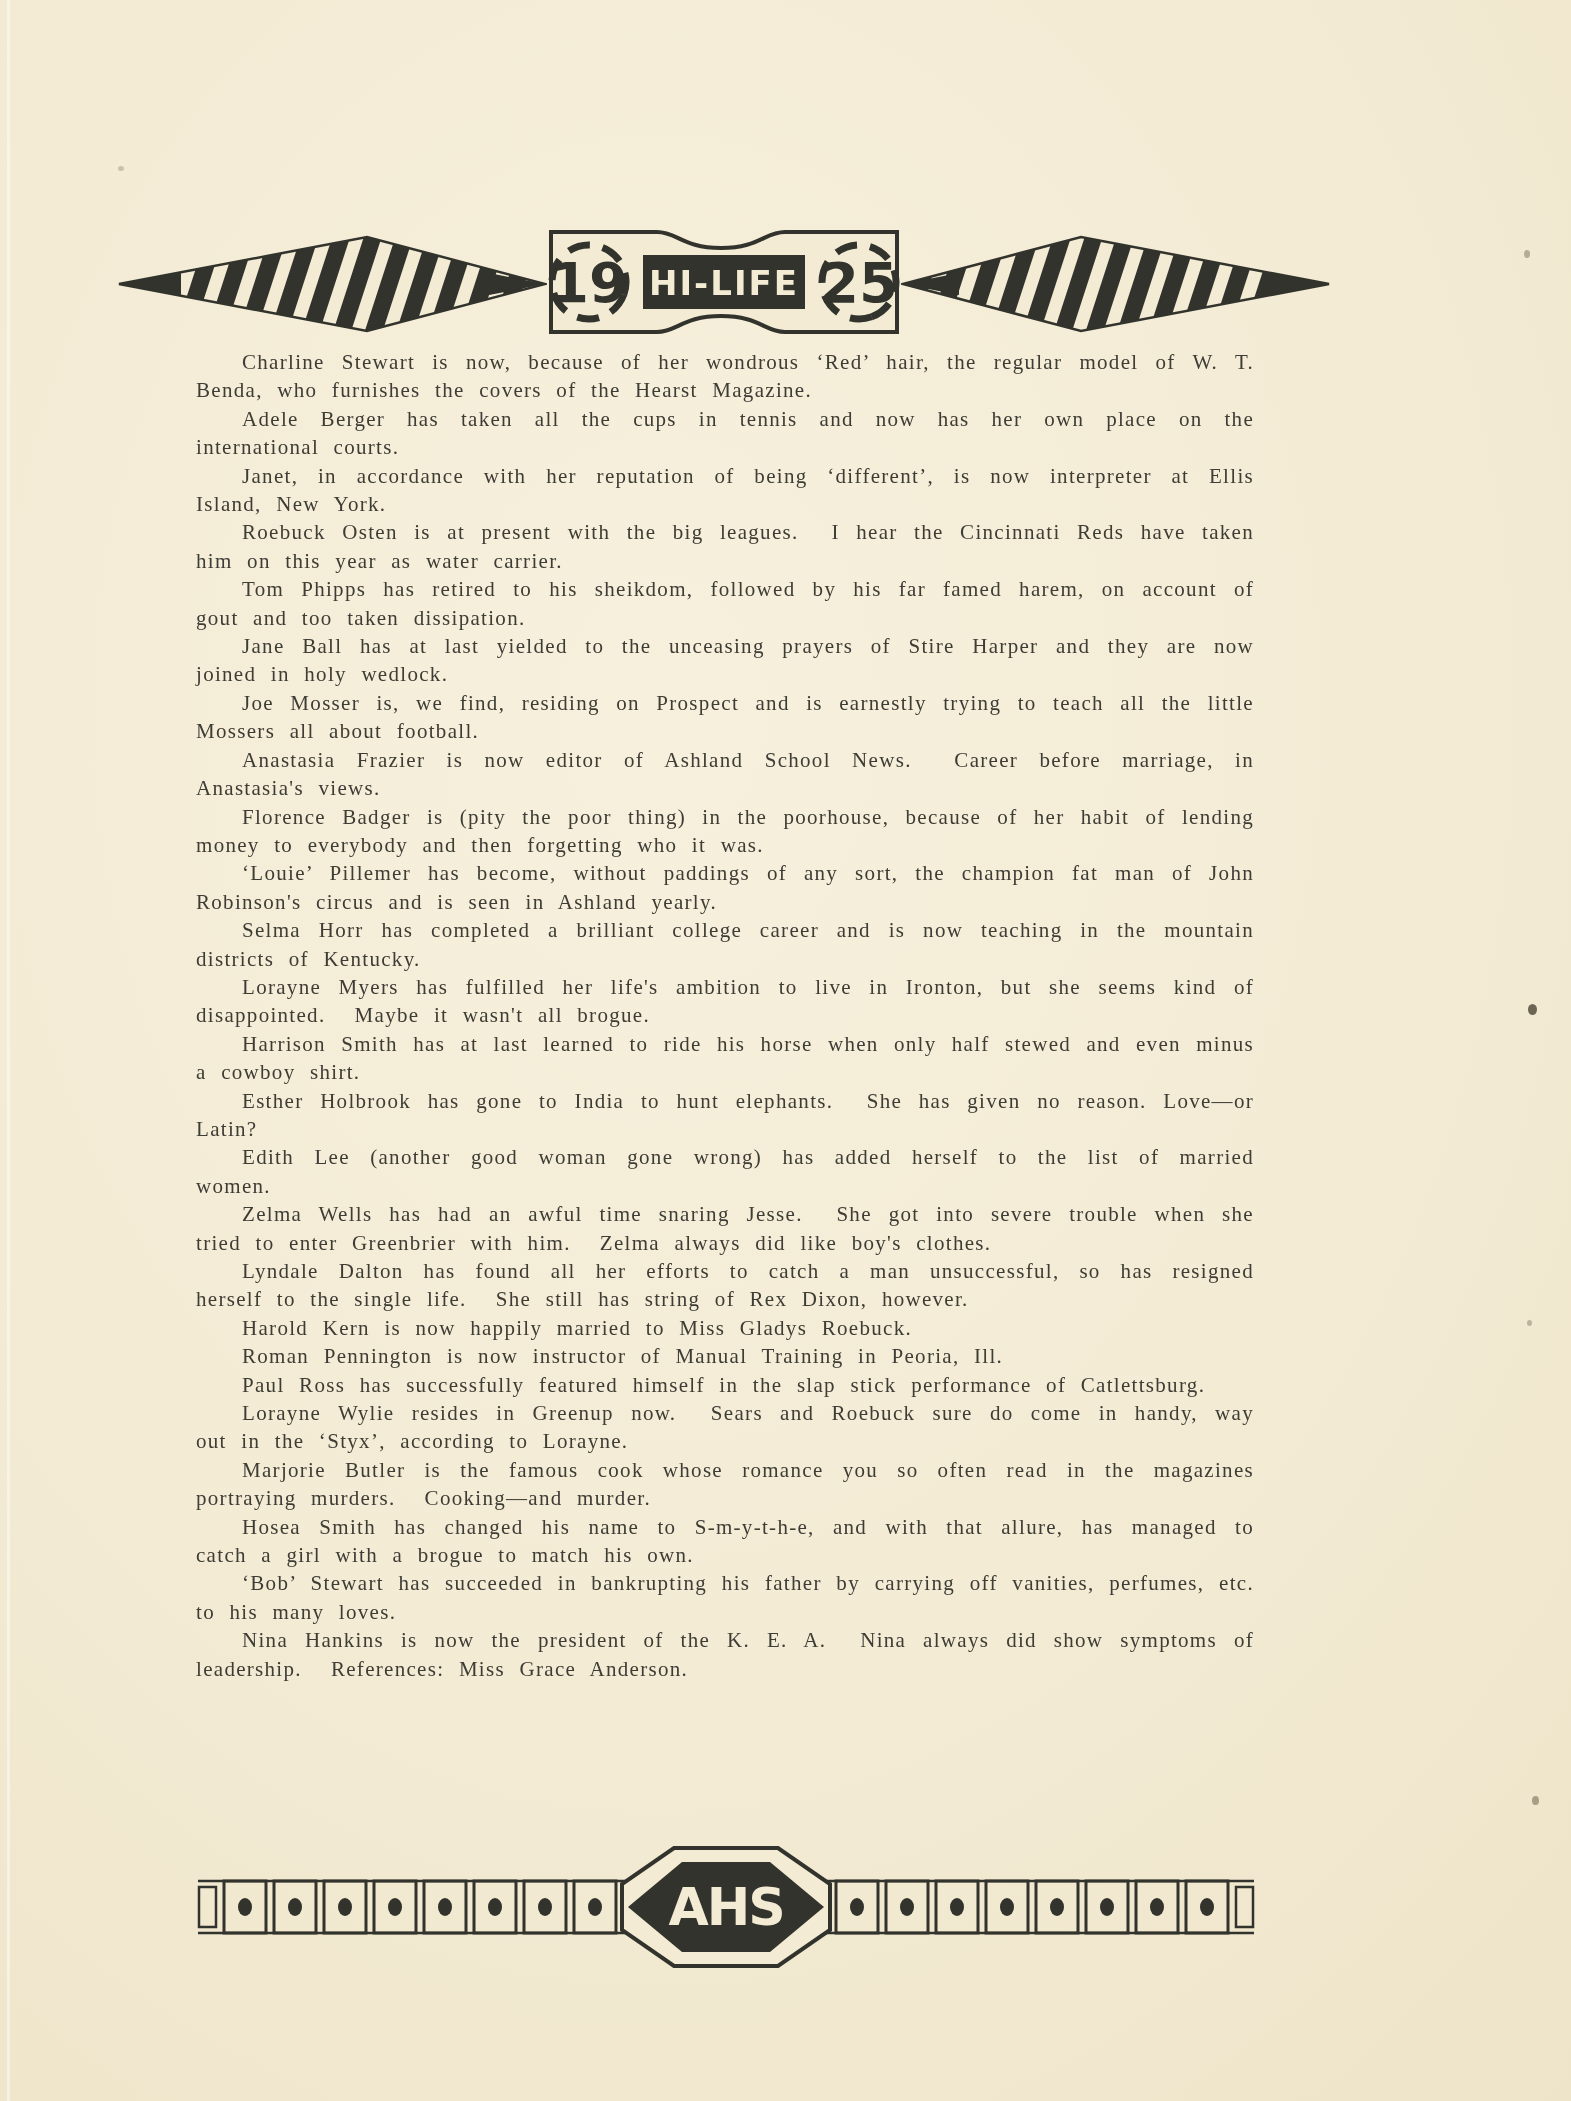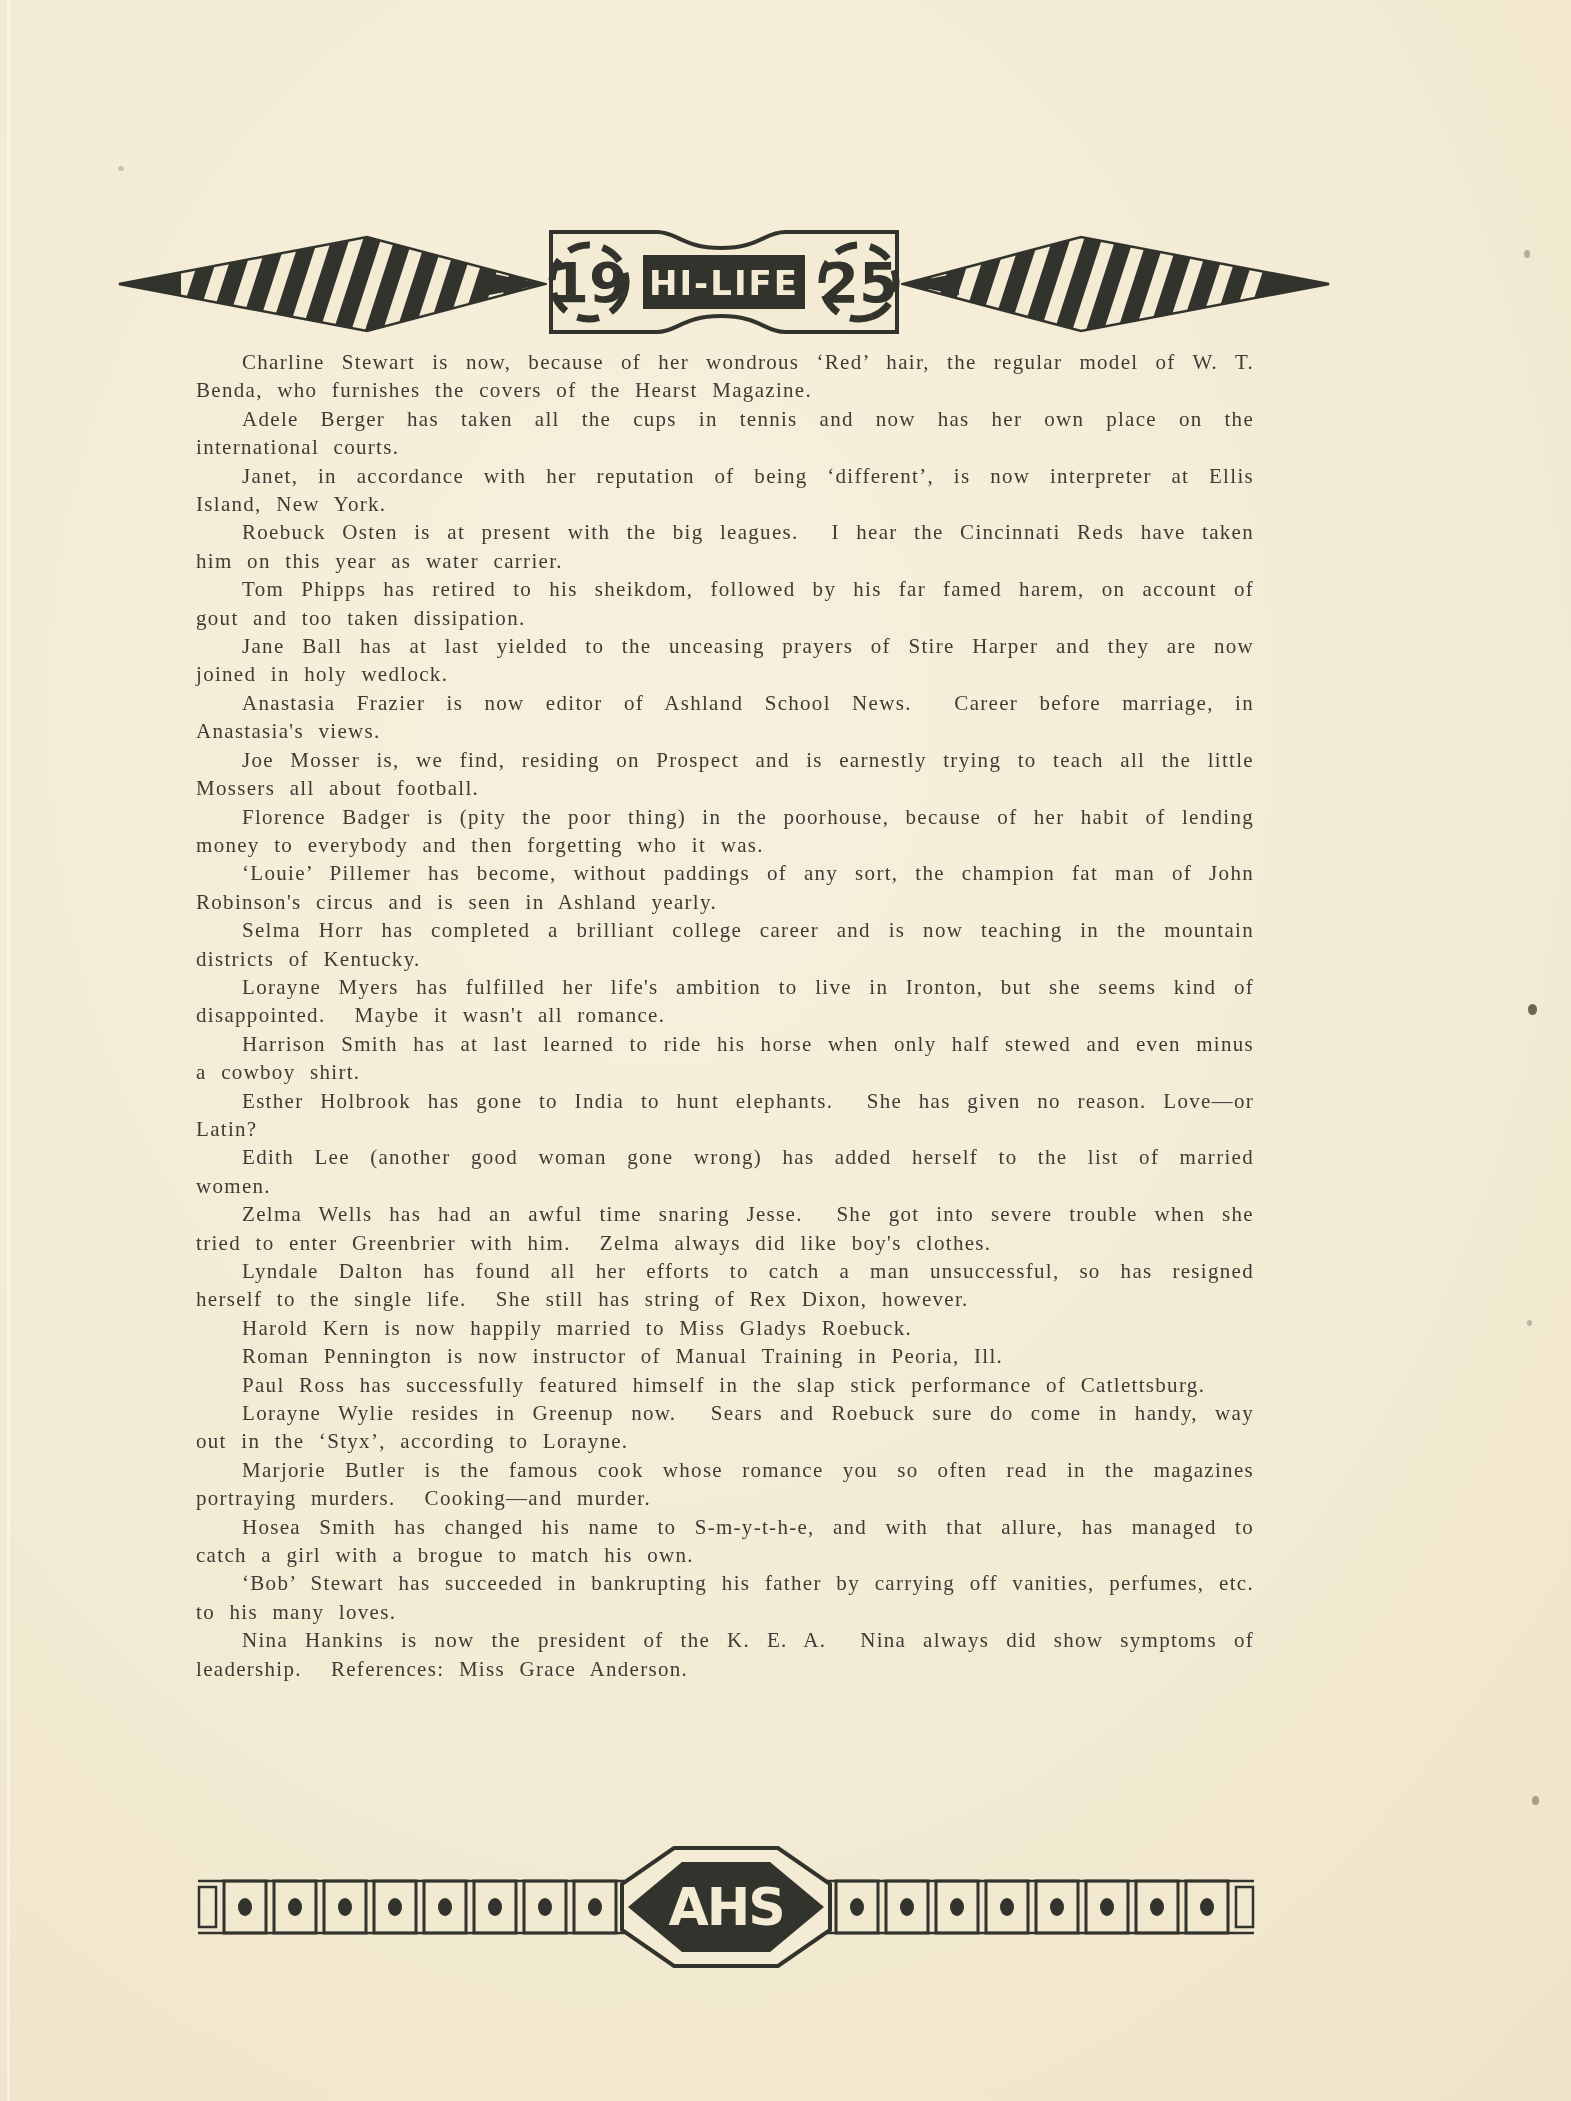--- a/index.html
+++ b/index.html
@@ -101,26 +101,26 @@
     </svg>
   </div>
 
   <div class="body-text">
       <p>Charline Stewart is now, because of her wondrous ‘Red’ hair, the regular model of W. T. Benda, who furnishes the covers of the Hearst Magazine.</p>
       <p>Adele Berger has taken all the cups in tennis and now has her own place on the international courts.</p>
       <p>Janet, in accordance with her reputation of being ‘different’, is now interpreter at Ellis Island, New York.</p>
       <p>Roebuck Osten is at present with the big leagues.  I hear the Cincinnati Reds have taken him on this year as water carrier.</p>
       <p>Tom Phipps has retired to his sheikdom, followed by his far famed harem, on account of gout and too taken dissipation.</p>
       <p>Jane Ball has at last yielded to the unceasing prayers of Stire Harper and they are now joined in holy wedlock.</p>
+      <p>Joe Mosser is, we find, residing on Prospect and is earnestly trying to teach all the little Mossers all about football.</p>
       <p>Anastasia Frazier is now editor of Ashland School News.  Career before marriage, in Anastasia's views.</p>
-      <p>Joe Mosser is, we find, residing on Prospect and is earnestly trying to teach all the little Mossers all about football.</p>
       <p>Florence Badger is (pity the poor thing) in the poorhouse, because of her habit of lending money to everybody and then forgetting who it was.</p>
       <p>‘Louie’ Pillemer has become, without paddings of any sort, the champion fat man of John Robinson's circus and is seen in Ashland yearly.</p>
       <p>Selma Horr has completed a brilliant college career and is now teaching in the mountain districts of Kentucky.</p>
-      <p>Lorayne Myers has fulfilled her life's ambition to live in Ironton, but she seems kind of disappointed.  Maybe it wasn't all romance.</p>
+      <p>Lorayne Myers has fulfilled her life's ambition to live in Ironton, but she seems kind of disappointed.  Maybe it wasn't all brogue.</p>
       <p>Harrison Smith has at last learned to ride his horse when only half stewed and even minus a cowboy shirt.</p>
       <p>Esther Holbrook has gone to India to hunt elephants.  She has given no reason. Love—or Latin?</p>
       <p>Edith Lee (another good woman gone wrong) has added herself to the list of married women.</p>
       <p>Zelma Wells has had an awful time snaring Jesse.  She got into severe trouble when she tried to enter Greenbrier with him.  Zelma always did like boy's clothes.</p>
       <p>Lyndale Dalton has found all her efforts to catch a man unsuccessful, so has resigned herself to the single life.  She still has string of Rex Dixon, however.</p>
       <p>Harold Kern is now happily married to Miss Gladys Roebuck.</p>
       <p>Roman Pennington is now instructor of Manual Training in Peoria, Ill.</p>
       <p>Paul Ross has successfully featured himself in the slap stick performance of Catlettsburg.</p>
       <p>Lorayne Wylie resides in Greenup now.  Sears and Roebuck sure do come in handy, way out in the ‘Styx’, according to Lorayne.</p>
       <p>Marjorie Butler is the famous cook whose romance you so often read in the magazines portraying murders.  Cooking—and murder.</p>

